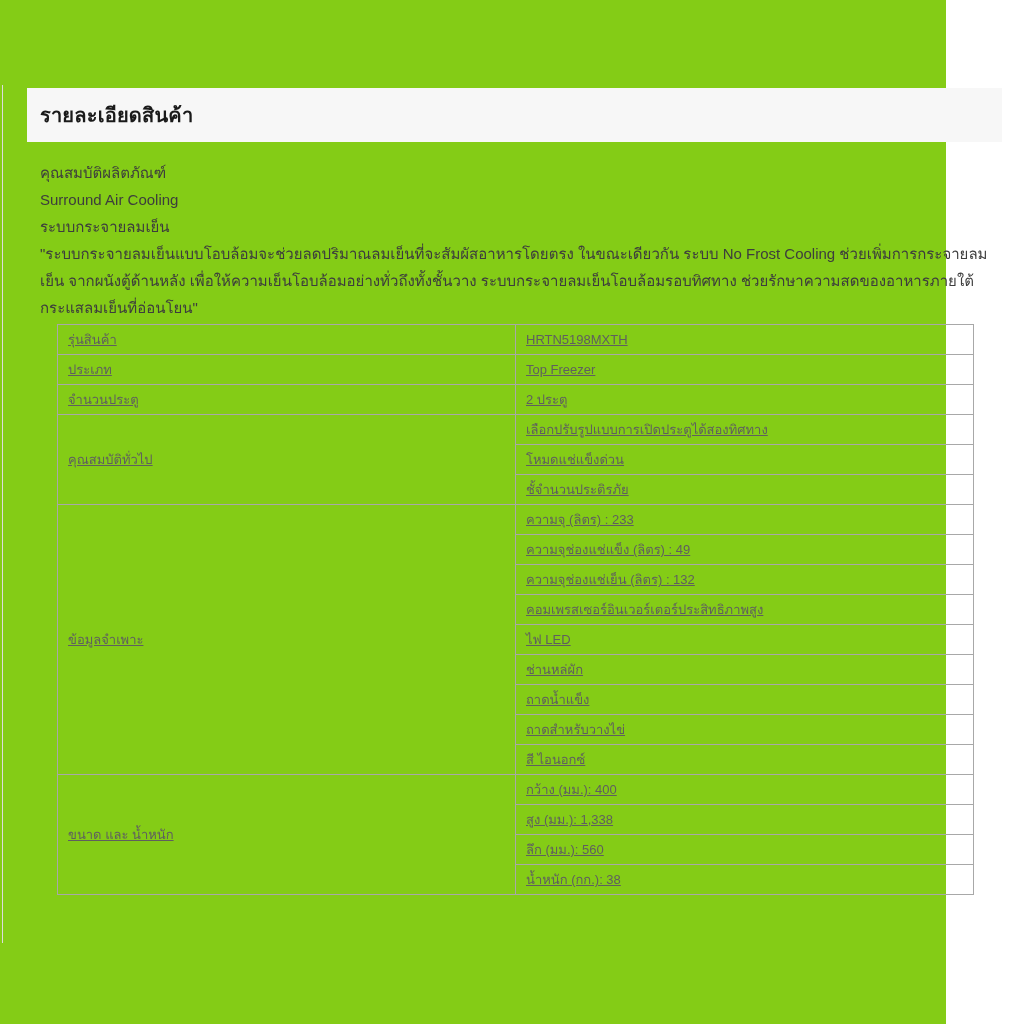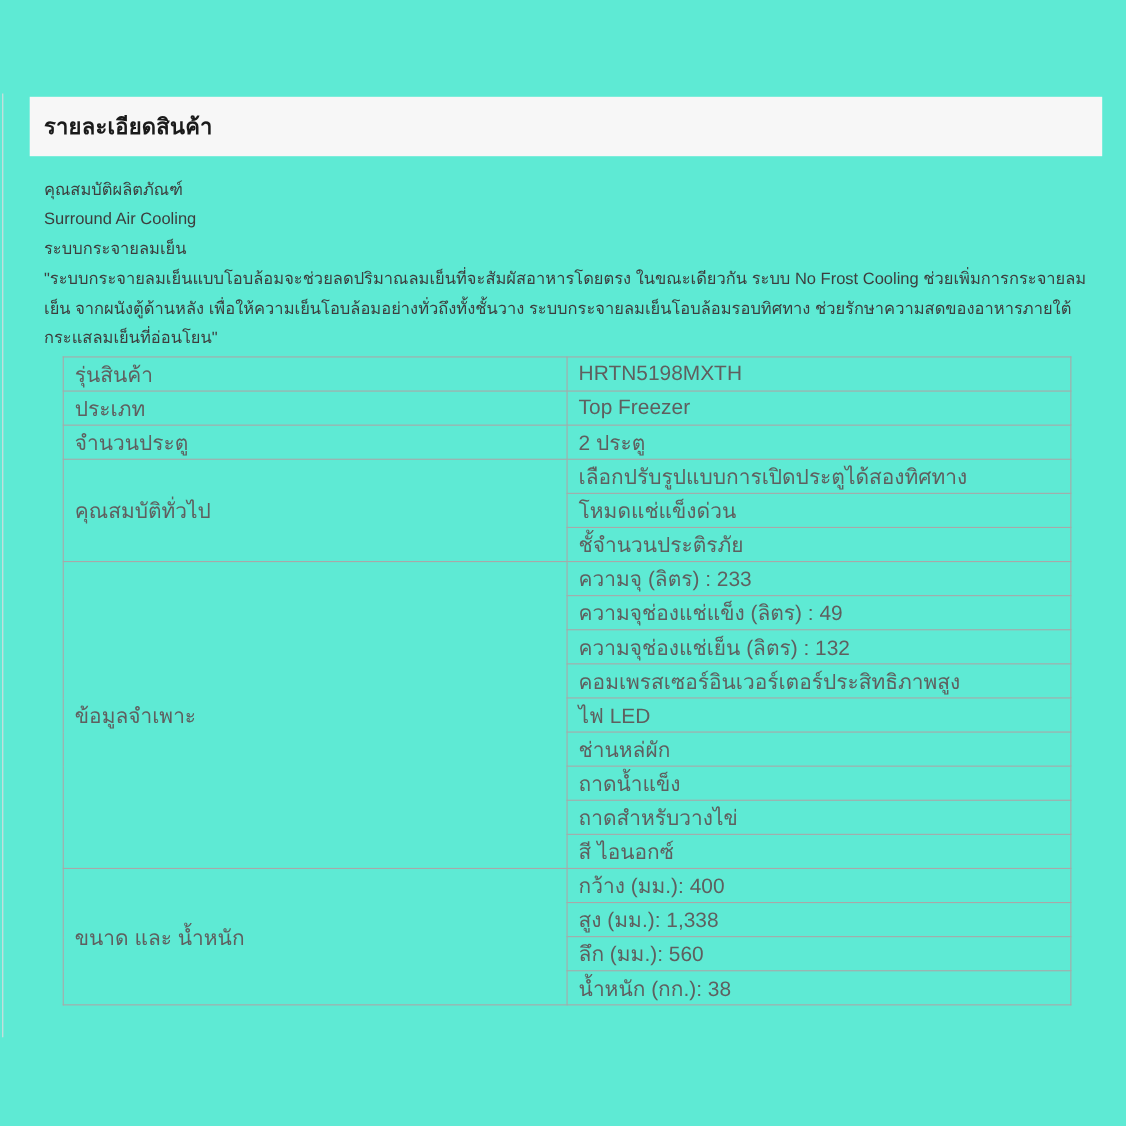--- a/index.html
+++ b/index.html
@@ -6,23 +6,23 @@
     margin: 0;
     padding: 0;
     background: #ffffff;
     width: 1024px;
     height: 1024px;
     font-family: "Liberation Sans", "DejaVu Sans", sans-serif;
     overflow: hidden;
   }
   .canvas {
     position: relative;
-    width: 1024px;
+    width: 946px;
     height: 1024px;
-    background: #5eead4;
+    background: #84cc16;
   }
   .left-edge-line {
     position: absolute;
     left: 2px;
     top: 85px;
     width: 1px;
     height: 858px;
     background: #dcdcdc;
   }
   .page {
@@ -63,27 +63,28 @@
   table.spec {
     border-collapse: collapse;
     margin-top: 3px;
     margin-left: 30px;
     width: 916px;
     table-layout: fixed;
   }
   table.spec td {
     border: 1px solid #a8a8a8;
     height: 30px;
-    font-size: 19px;
+    font-size: 13px;
     color: #5f5f5f;
     vertical-align: middle;
     box-sizing: border-box;
     padding: 0 8px 0 10px;
     white-space: nowrap;
     overflow: hidden;
+    text-decoration: underline;
   }
   td.label-cell {
     width: 458px;
   }
   td.value-cell {
     width: 458px;
   }
 </style>
 </head>
 <body>

